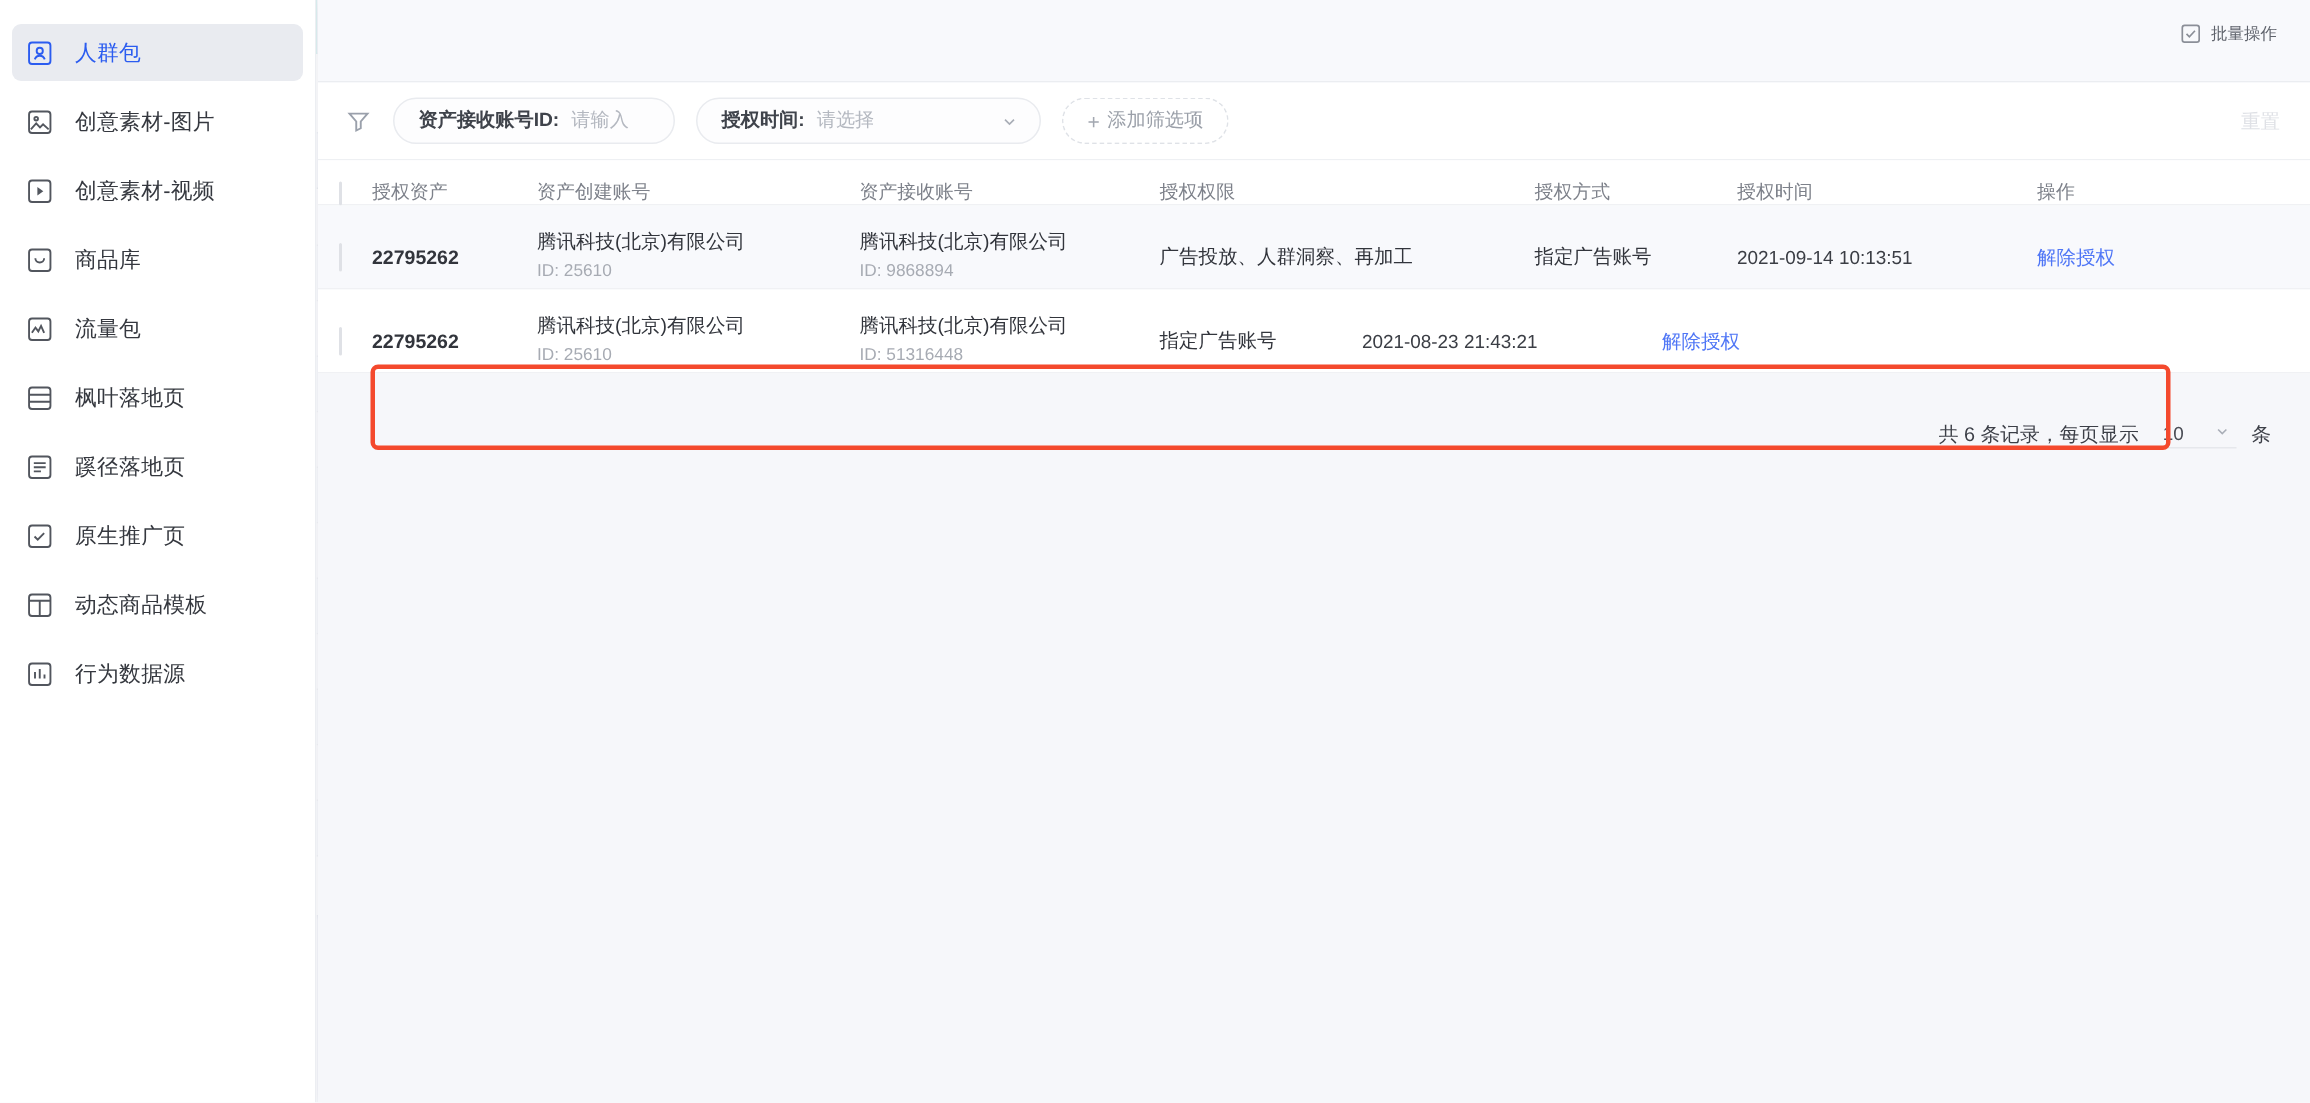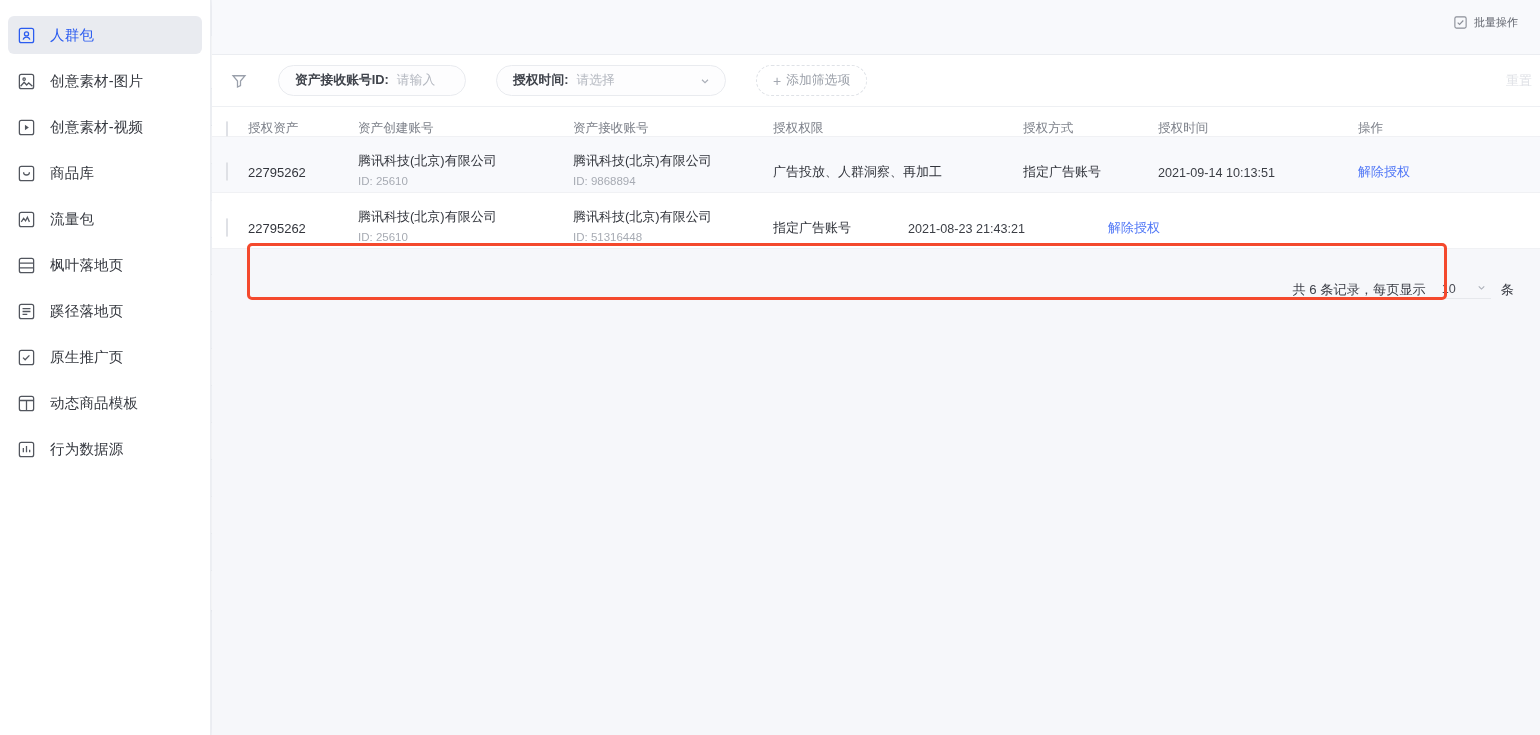--- a/index.html
+++ b/index.html
@@ -149,21 +149,20 @@
 
   
   .filter-bar {
     position: relative;
     height: 52px;
     background: #ffffff;
     border-bottom: 1px solid #eef0f3;
     display: flex;
     align-items: center;
     padding-left: 18px;
-    gap: 16px;
   }
   .filter-funnel {
     width: 18px; height: 18px;
     color: #9aa0ab;
     margin-right: 14px;
     flex: 0 0 18px;
   }
   .pill {
     display: flex;
     align-items: center;
@@ -189,21 +188,21 @@
     border-style: dashed;
     border-color: #dfe2e7;
     background: #fff;
     color: #9ba0a9;
   }
   .pill-add .plus { font-size: 14px; color: #a3a8b1; margin-right: 5px; line-height: 1; }
   .pill-add .lbl { font-weight: 400; color: #9ba0a9; }
 
   .reset-link {
     position: absolute;
-    right: 8px; top: 50%;
+    right: 20px; top: 50%;
     transform: translateY(-50%);
     font-size: 13px;
     color: #dfe1e6;
     cursor: pointer;
     white-space: nowrap;
   }
 
   
   .table-wrap { position: relative; background: #ffffff; }
 
@@ -238,21 +237,21 @@
 
   .chk {
     width: 15px; height: 15px;
     border: 1.2px solid #dfe1e6;
     border-radius: 3px;
     background: #ffffff;
     cursor: pointer;
   }
 
   .v-main { font-size: 13px; color: #32353c; line-height: 1.45; white-space: nowrap; }
-  .v-num  { font-size: 13px; color: #32353c; font-weight: 400; }
+  .v-num  { font-size: 13px; color: #32353c; font-weight: 700; }
   .v-sub  { font-size: 11.5px; color: #a7abb3; line-height: 1.5; margin-top: 2px; white-space: nowrap; }
   .v-time { font-size: 12.6px; color: #3b3e45; white-space: nowrap; }
   .op-link { font-size: 13px; color: #4f76f6; cursor: pointer; white-space: nowrap; }
 
   
   .hl-box {
     position: absolute;
     left: 35px; top: 136px;
     width: 1200px; height: 57px;
     border: 3px solid #f4492d;

